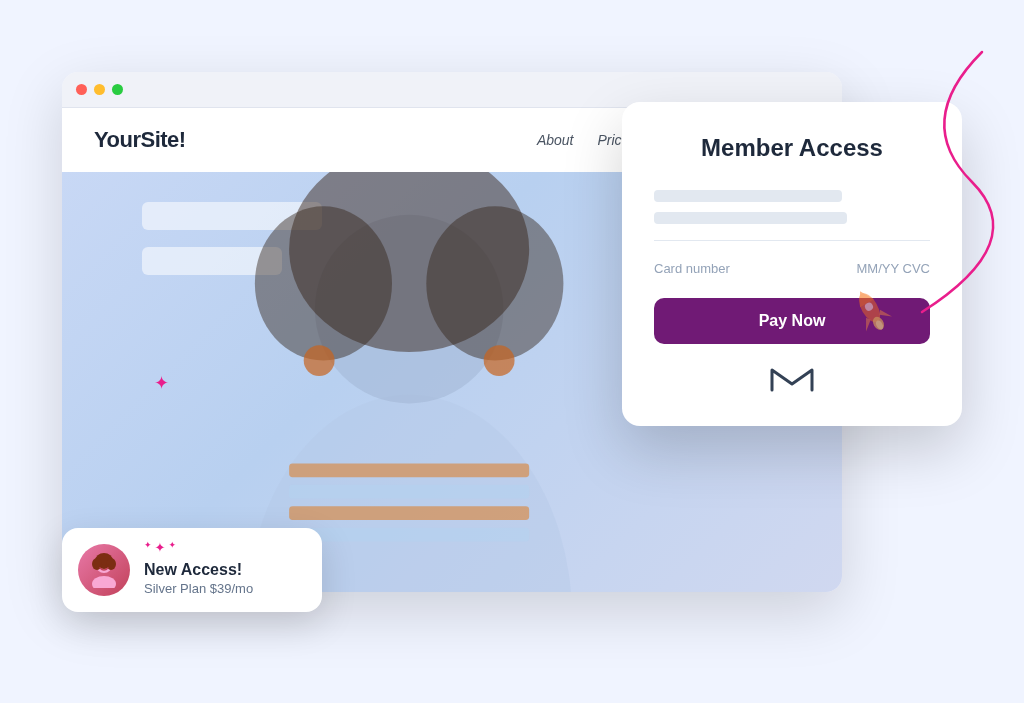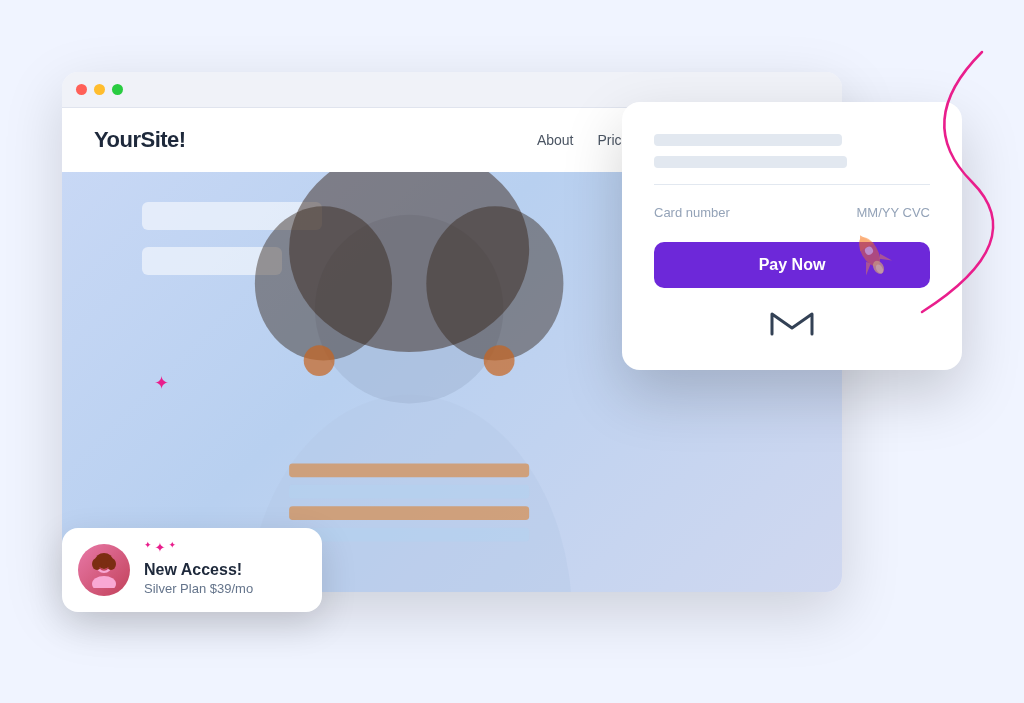--- a/index.html
+++ b/index.html
@@ -85,20 +85,21 @@
     .logo span {
       color: #1e293b;
     }
 
     .nav-links {
       display: flex;
       align-items: center;
       gap: 24px;
       margin-left: auto;
       margin-right: 20px;
+      font-style: italic;
     }
 
     .nav-link {
       font-size: 14px;
       color: #4b5563;
       text-decoration: none;
       cursor: pointer;
     }
 
     .signup-btn {
@@ -222,21 +223,21 @@
       padding: 4px 0;
     }
 
     .card-input-label {
       font-size: 13px;
       color: #94a3b8;
     }
 
     .pay-btn {
       width: 100%;
-      background: #6d28d9;
+      background: #701a75;
       color: white;
       border: none;
       border-radius: 10px;
       padding: 14px;
       font-size: 16px;
       font-weight: 600;
       cursor: pointer;
       margin-top: 18px;
       margin-bottom: 18px;
     }
@@ -364,20 +365,21 @@
         </div>
       </div>
     </div>
   </div>
 
   <svg class="curved-line" viewBox="0 0 140 280" xmlns="http://www.w3.org/2000/svg">
     <path d="M 100 10 Q 30 80, 90 140 Q 150 200, 40 270" stroke="#e91e8c" stroke-width="2.5" fill="none" stroke-linecap="round"></path>
   </svg>
 
   <div class="member-access-card">
+    <div class="card-title">Member Access</div>
 
     
     <div style="position:relative;">
       <div class="card-skeleton-line" style="width:68%;"></div>
       <div class="card-skeleton-line card-skeleton-line-short"></div>
 
       <svg class="rocket-svg" viewBox="0 0 60 60" xmlns="http://www.w3.org/2000/svg">
         <g transform="rotate(-30, 30, 30)">
 
           <ellipse cx="30" cy="25" rx="8" ry="16" fill="#f97316" opacity="0.75"></ellipse>

